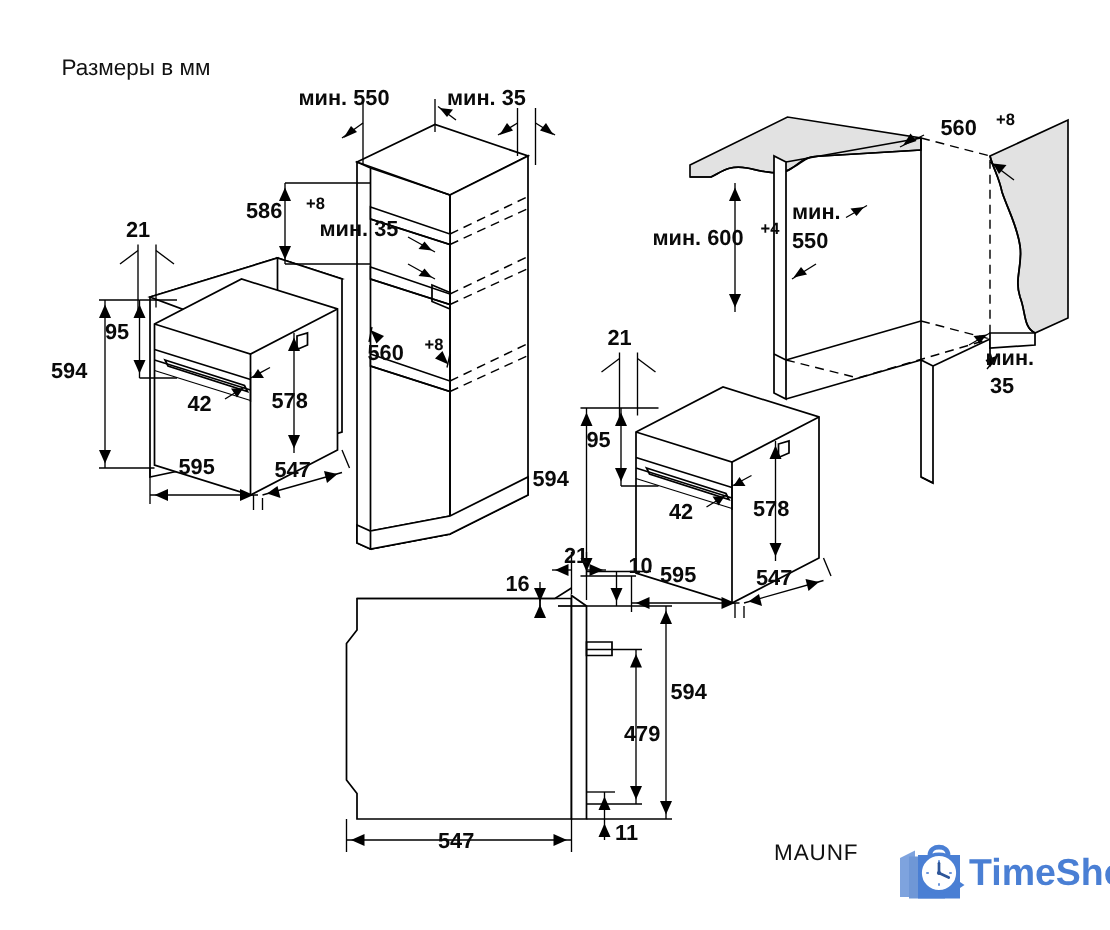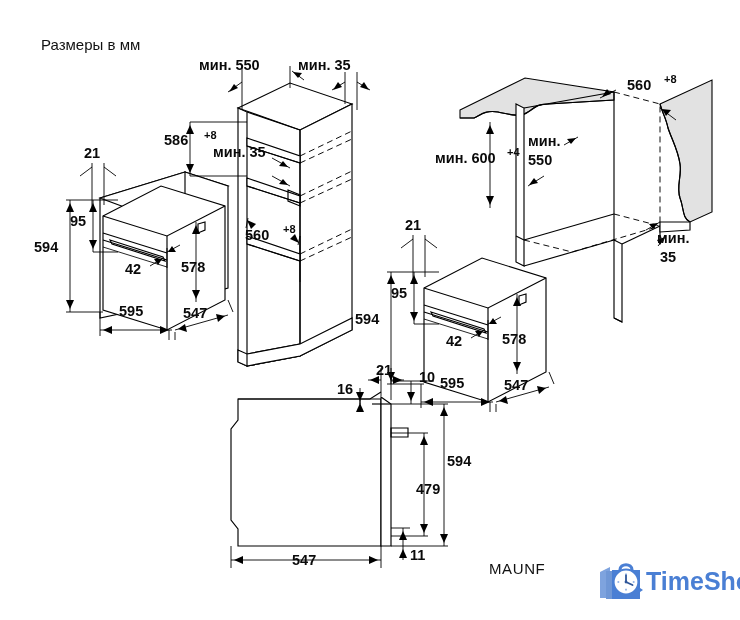--- a/index.html
+++ b/index.html
@@ -13,21 +13,21 @@
   .dimtxt{font-family:"Liberation Sans", sans-serif;font-size:14.5px;fill:#0a0a0a;font-weight:700;}
   .dimtxt-sm{font-family:"Liberation Sans", sans-serif;font-size:11px;fill:#0a0a0a;font-weight:700;}
   .title{font-family:"Liberation Sans", sans-serif;font-size:15px;fill:#111;font-weight:400;}
   .ln{stroke:#000;fill:none;stroke-width:1.15;}
   .ln-thin{stroke:#000;fill:none;stroke-width:0.85;}
   .dash{stroke:#000;fill:none;stroke-width:0.95;stroke-dasharray:6 4;}
   .dim{stroke:#000;fill:none;stroke-width:0.9;}
   .gray{fill:#e2e2e2;stroke:#000;stroke-width:1.1;}
   .white{fill:#ffffff;stroke:#000;stroke-width:1.15;}
   #logo{position:absolute;left:596px;top:556px;width:144px;height:46px;}
-  #maunf-label{position:absolute;left:489px;top:560px;font-size:15px;color:#111;
+  #maunf-label{position:absolute;left:516px;top:560px;font-size:15px;color:#111;
      font-family:"Liberation Sans", sans-serif;letter-spacing:.6px;}
   .ts-text{font-family:"Liberation Sans", sans-serif;font-weight:700;font-size:25px;}
 </style>
 </head>
 <body>
 
 <svg id="sheet" viewBox="0 0 740 620">
 
   <rect x="0" y="0" width="740" height="620" fill="#ffffff"></rect>
 

